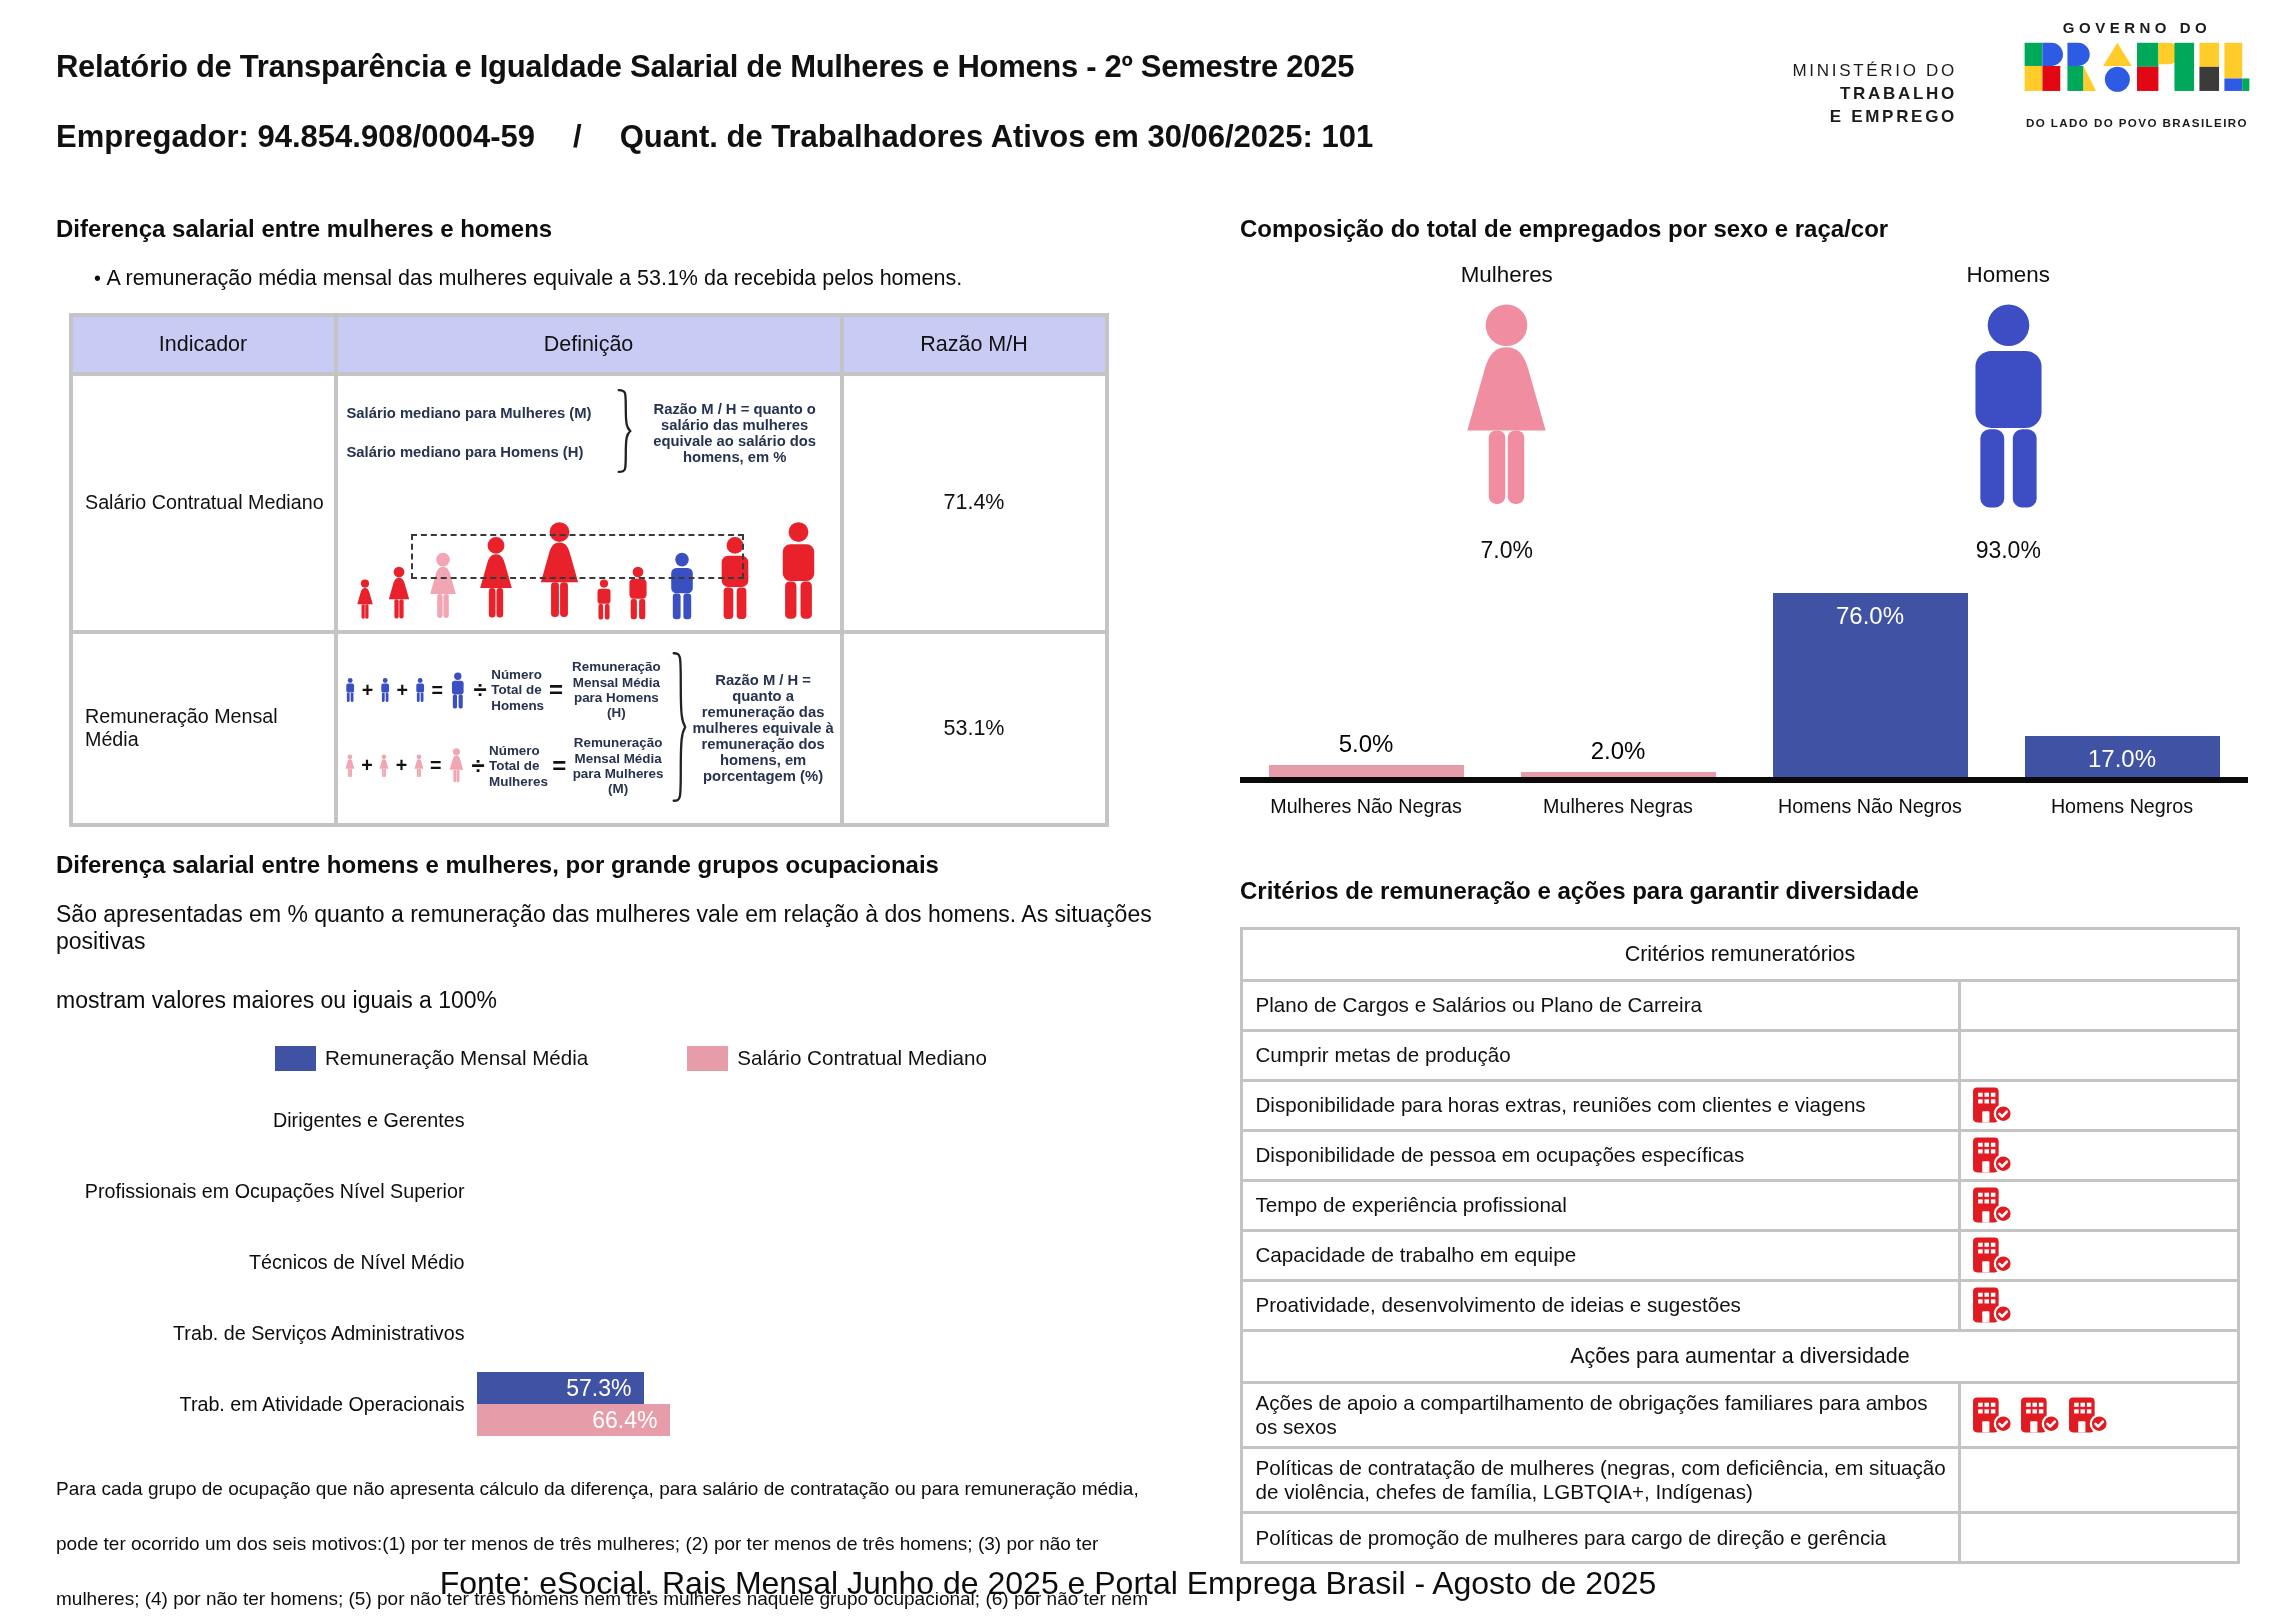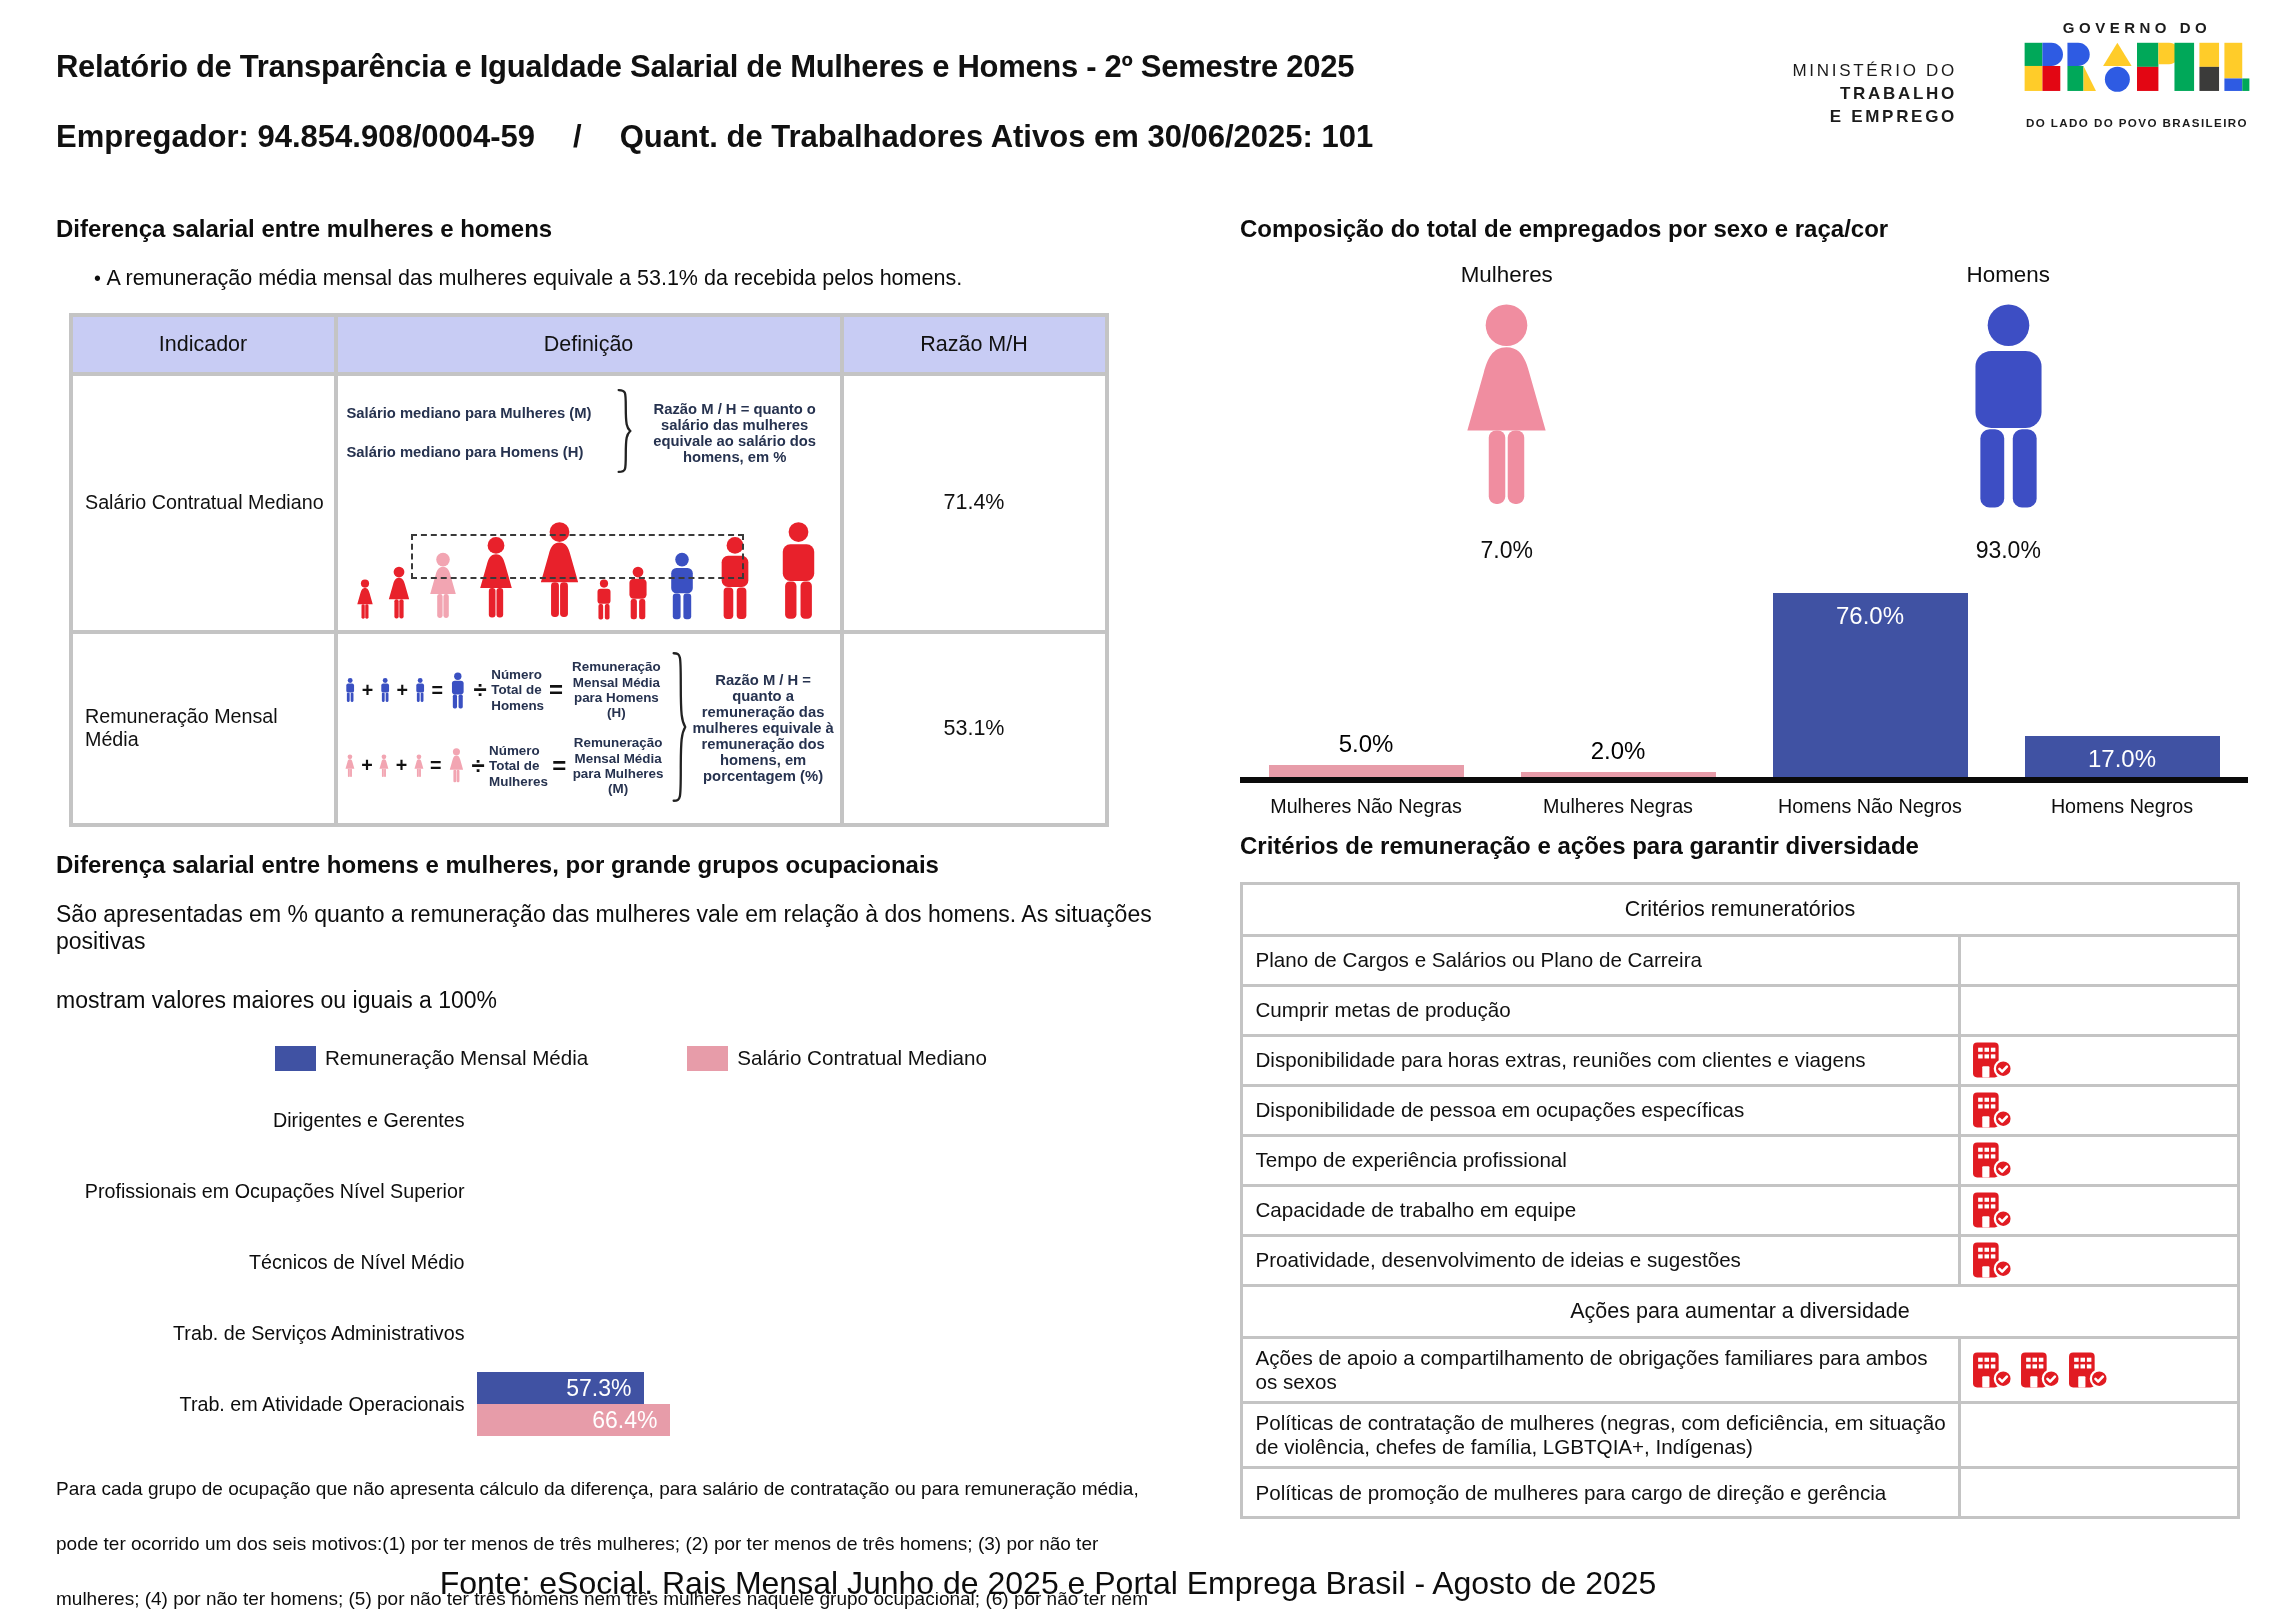--- a/index.html
+++ b/index.html
@@ -66,21 +66,21 @@
   .occ-legend { display:flex; gap:99px; margin-left:219px; margin-top:1.8px; align-items:center; }
   .leg-item { display:flex; align-items:center; gap:9px; font-size:20.6px; }
   .leg-swatch { width:41px; height:25px; display:inline-block; }
   .occ-chart { margin-top:14.3px; }
   .occ-row { display:flex; align-items:center; height:71px; }
   .occ-label { width:421px; text-align:right; padding-right:12.5px; font-size:19.7px; color:#0d0d0d; }
   .occ-bars { flex:1; display:flex; flex-direction:column; justify-content:center; }
   .occ-bar { height:32px; color:#fff; font-size:23px; line-height:32px; text-align:right; padding-right:12.5px; }
   .occ-footnote { margin-top:21.5px; width:1121px; font-size:19px; line-height:55px; color:#0d0d0d; }
   
-  .sec-crit { position:absolute; left:1240px; top:832px; width:1000px; }
+  .sec-crit { position:absolute; left:1240px; top:877px; width:1000px; }
   table.crit { border-collapse:collapse; table-layout:fixed; width:100%; margin-top:21.5px; }
   table.crit td { border:3.6px solid #c4c4c4; background:#fff; }
   td.crit-head { background:#c8ccf4; height:52px; text-align:center; font-size:21.5px; }
   td.crit-text { height:50px; font-size:20.6px; padding:7.2px 5.4px 7.2px 12.5px; }
   td.crit-icons { padding-left:10.7px; }
   td.crit-icons svg { margin-right:7.2px; vertical-align:middle; }
   
   .footer { position:absolute; top:1565px; left:0; width:2096px; text-align:center; font-size:32px; font-weight:500; color:#0d0d0d; }
 </style>
 </head>

